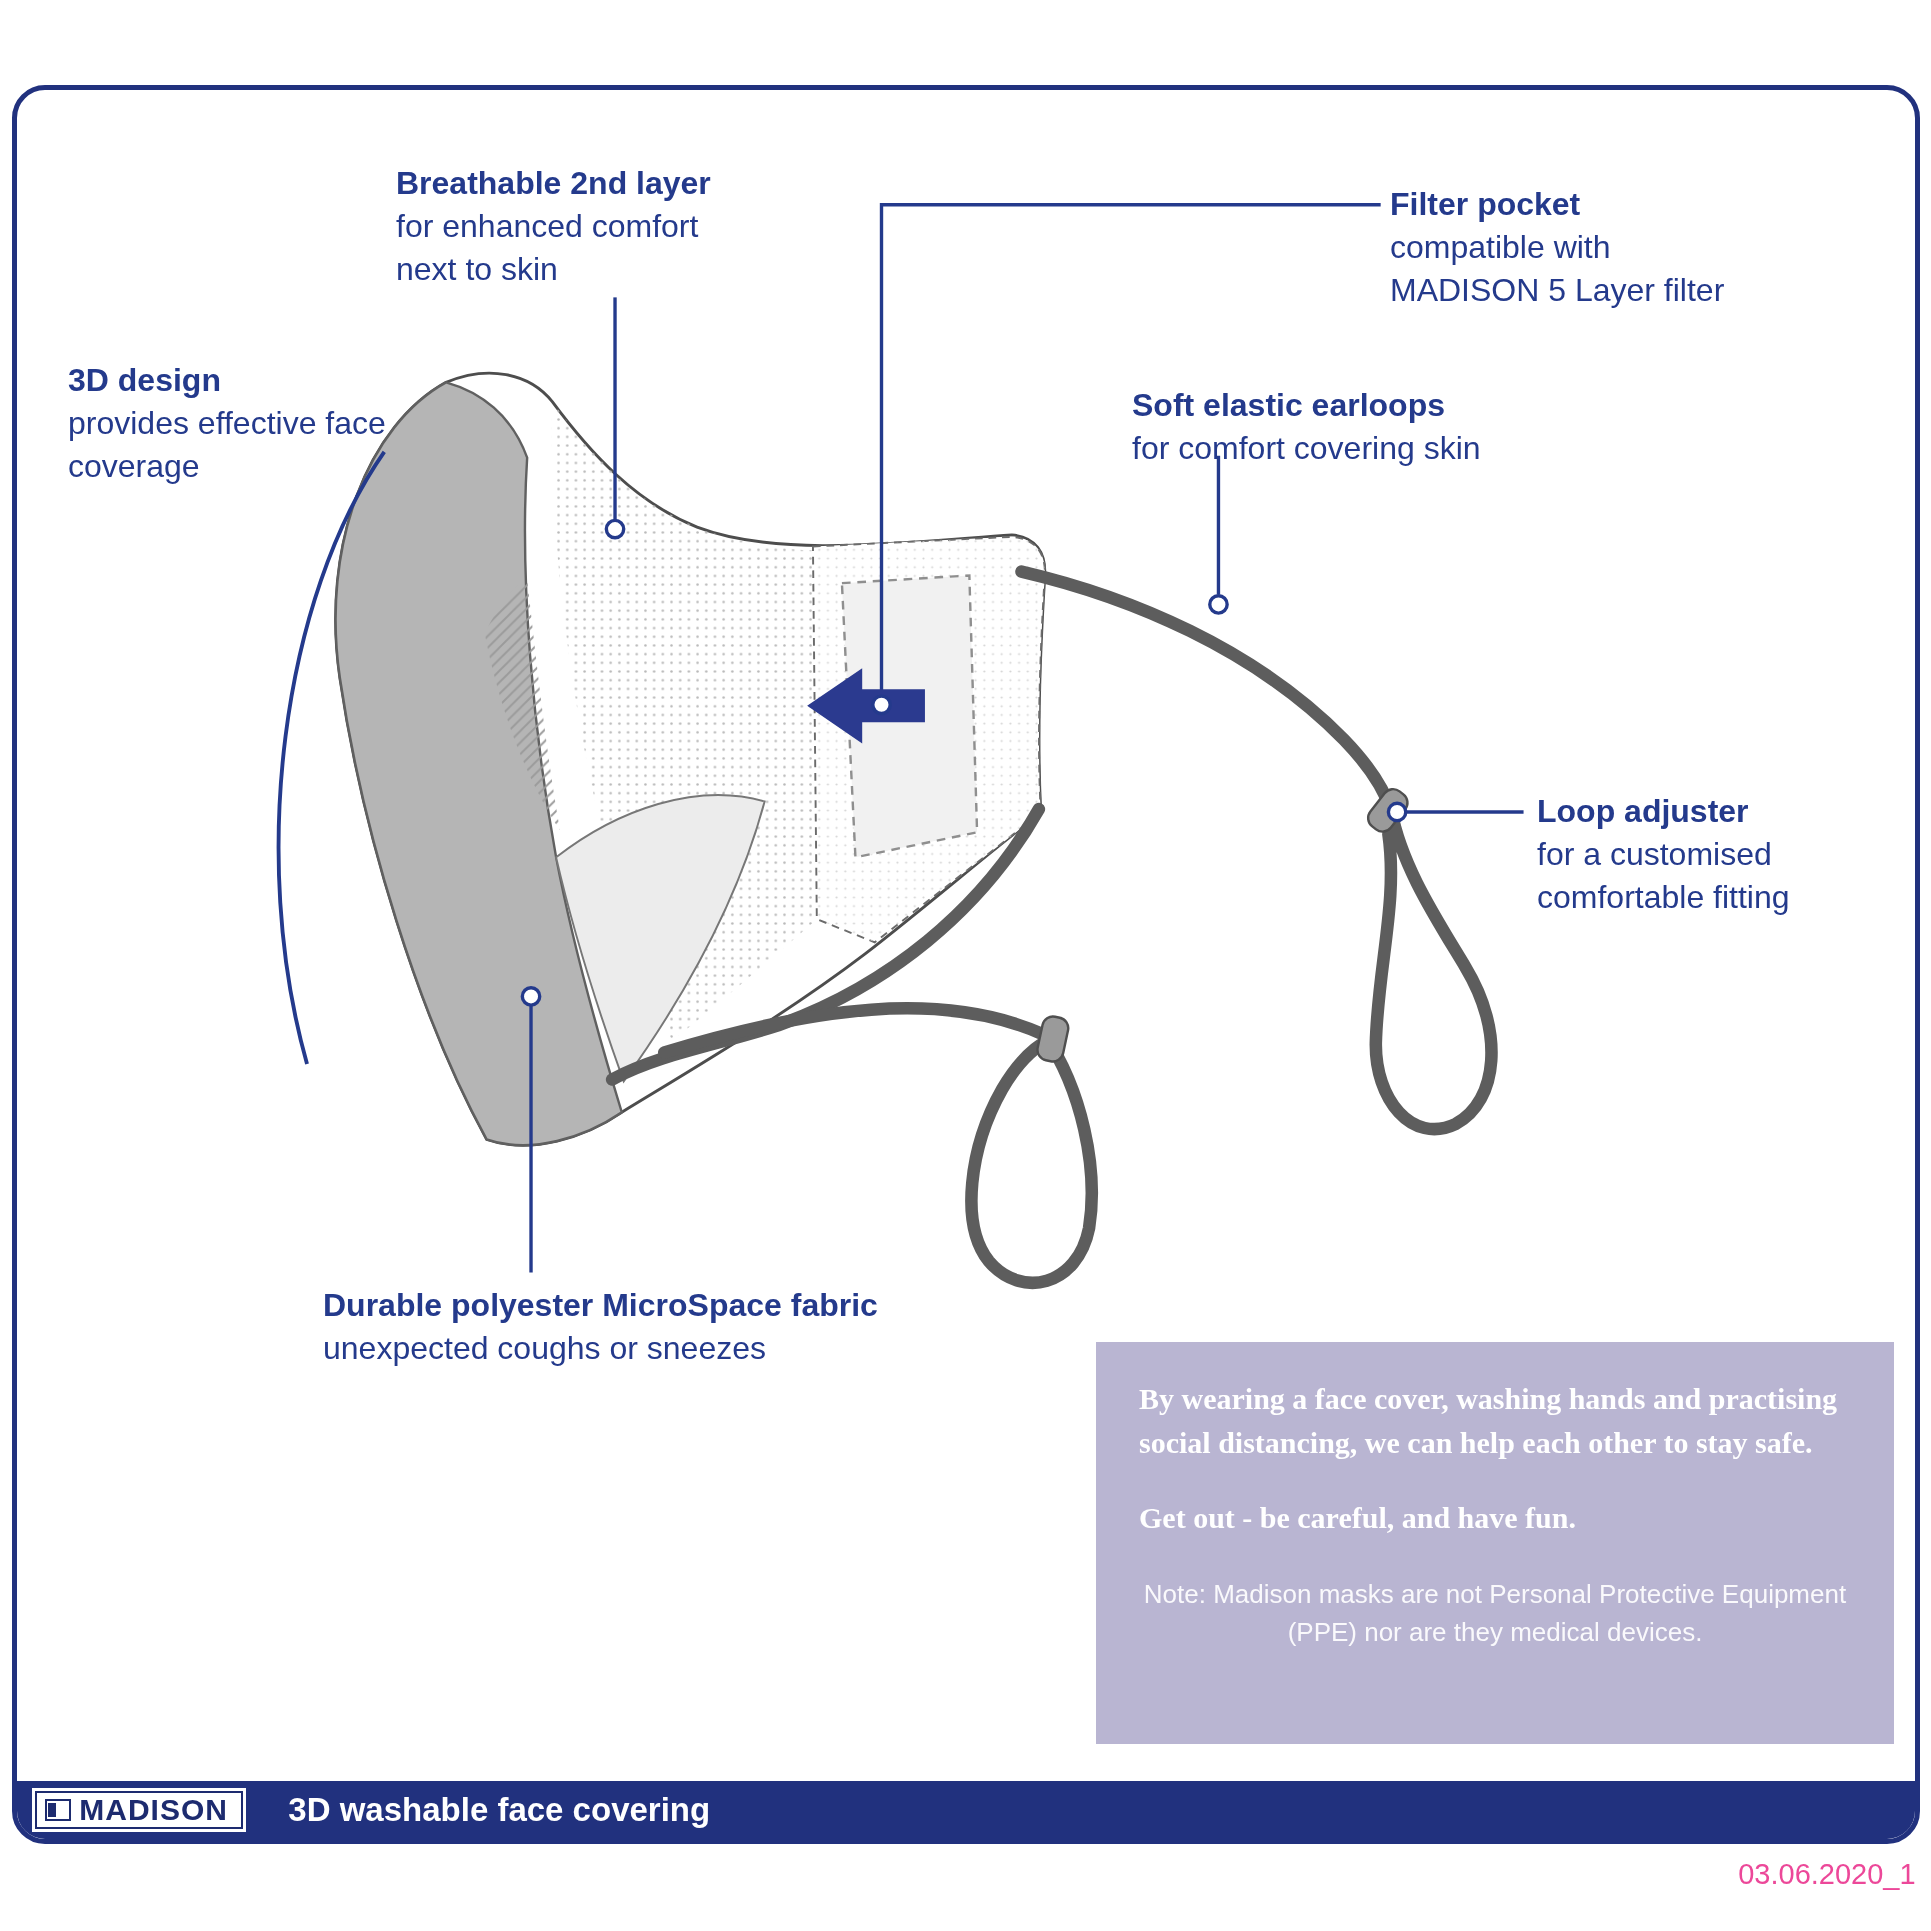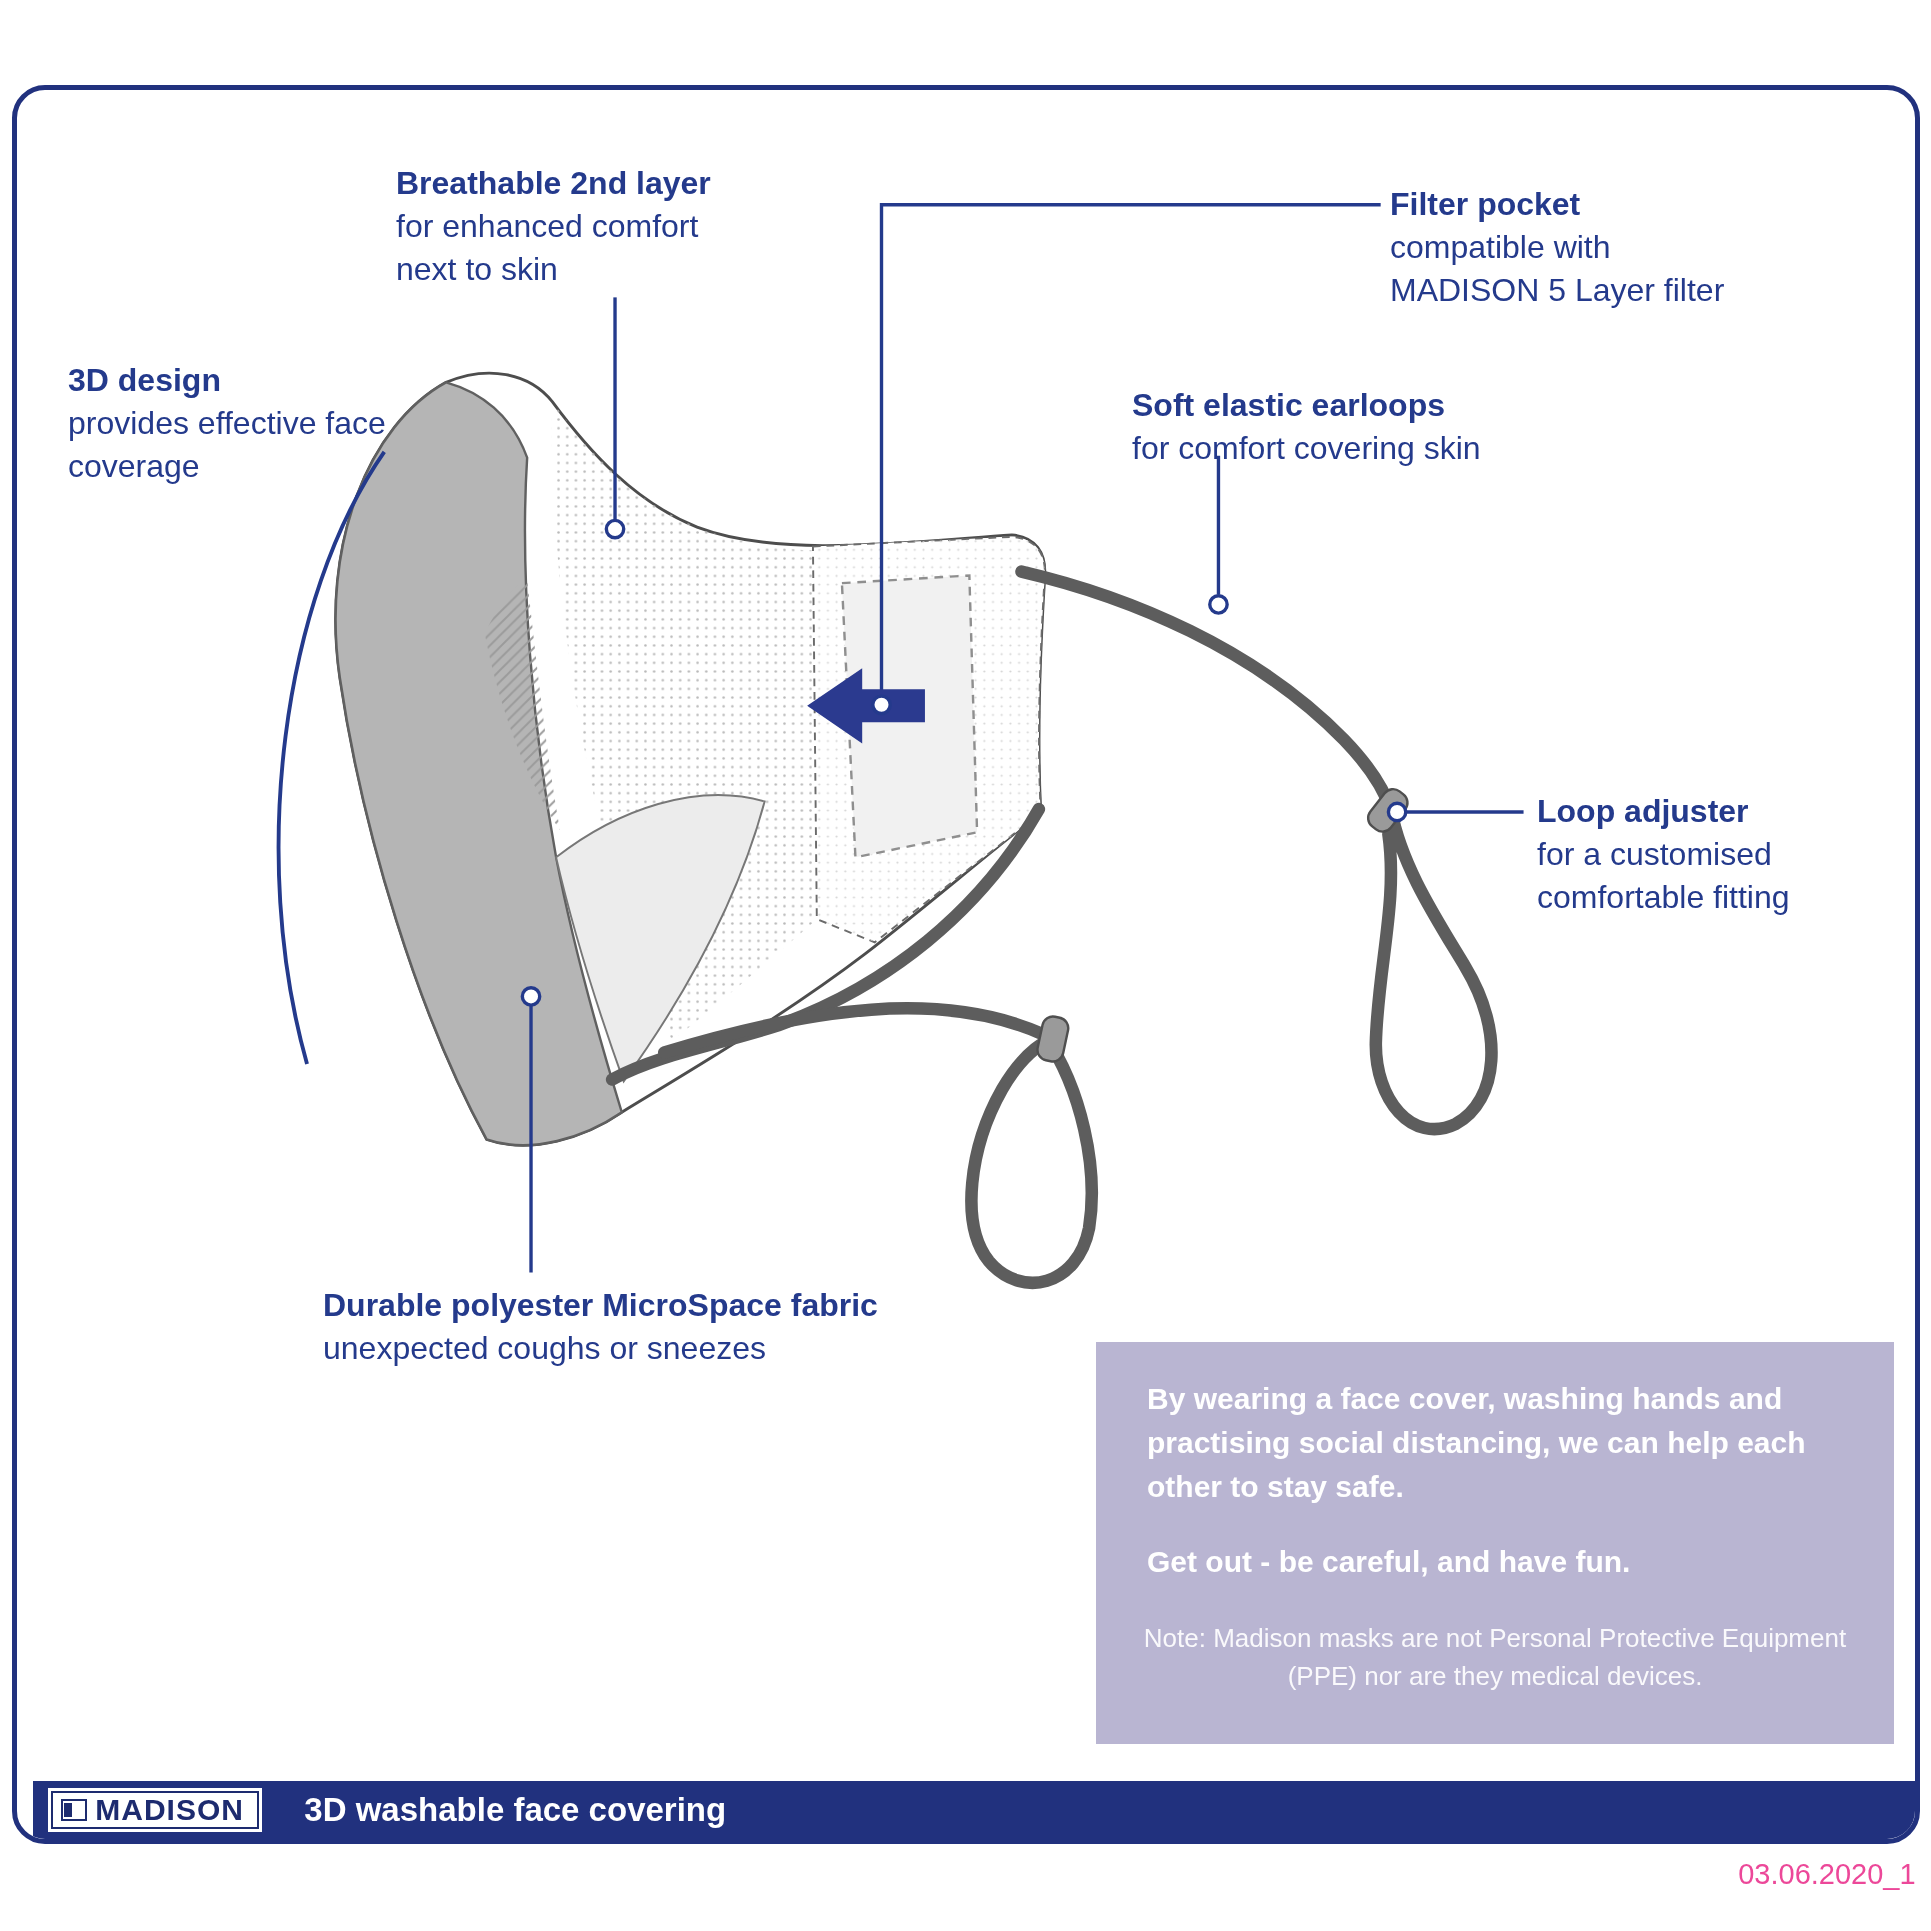--- a/index.html
+++ b/index.html
@@ -6,36 +6,36 @@
   .canvas{
     position:relative;width:1931px;height:1931px;background:#ffffff;
     font-family:"Liberation Sans", sans-serif;overflow:hidden;
   }
   .art{position:absolute;left:0;top:0;width:1931px;height:1931px;}
   .frame{
     position:absolute;left:11.6px;top:85px;width:1908px;height:1759px;
     border:5.8px solid #21317e;border-radius:33px;box-sizing:border-box;overflow:hidden;
   }
   .band{
-    position:absolute;left:16px;bottom:0;width:100%;height:58px;background:#21317e;
+    position:absolute;left:0;bottom:0;width:100%;height:58px;background:#21317e;
     display:flex;align-items:center;
   }
   .logo-box{background:#ffffff;margin-left:15.4px;padding:2.9px;}
   .logo-inner{border:2.9px solid #1d2b6f;padding:1.9px 13.5px 1.9px 7.7px;display:flex;align-items:center;gap:8.7px;}
   .logo-glyph{width:26px;height:22px;border:2.9px solid #1d2b6f;position:relative;box-sizing:border-box;display:inline-block;}
   .logo-glyph::before{content:"";position:absolute;left:1.9px;top:1.9px;bottom:1.9px;width:7.7px;background:#1d2b6f;}
   .logo-text{color:#1d2b6f;font-weight:bold;font-size:30px;letter-spacing:1px;line-height:1;}
   .band-title{color:#ffffff;font-weight:bold;font-size:33px;margin-left:42px;}
   .label{position:absolute;color:#243a8c;font-size:32px;line-height:43px;white-space:nowrap;}
   .label .t{font-weight:bold;}
   .info-box{
     position:absolute;left:1096px;top:1342px;width:798px;height:402px;
     background:#b9b5d2;box-sizing:border-box;padding:35px 39px;color:#ffffff;
   }
-  .info-box .p1,.info-box .p2{font-weight:bold;font-size:30px;line-height:44px;margin:0 0 31px 12px;}
+  .info-box .p1,.info-box .p2{font-weight:bold;font-size:30px;line-height:44px;margin:0 0 31px 4px;font-family:Liberation Serif, serif;}
   .info-box .p2{margin-bottom:35px;}
   .info-box .note{font-size:26px;line-height:38px;color:rgba(255,255,255,0.92);margin:0;text-align:center;}
   .date{position:absolute;right:15.4px;top:1858px;color:#ec4899;font-size:29px;}
 </style>
 </head>
 <body>
 
 <div class="canvas">
 
   <svg class="art" viewBox="0 0 2000 2000">

